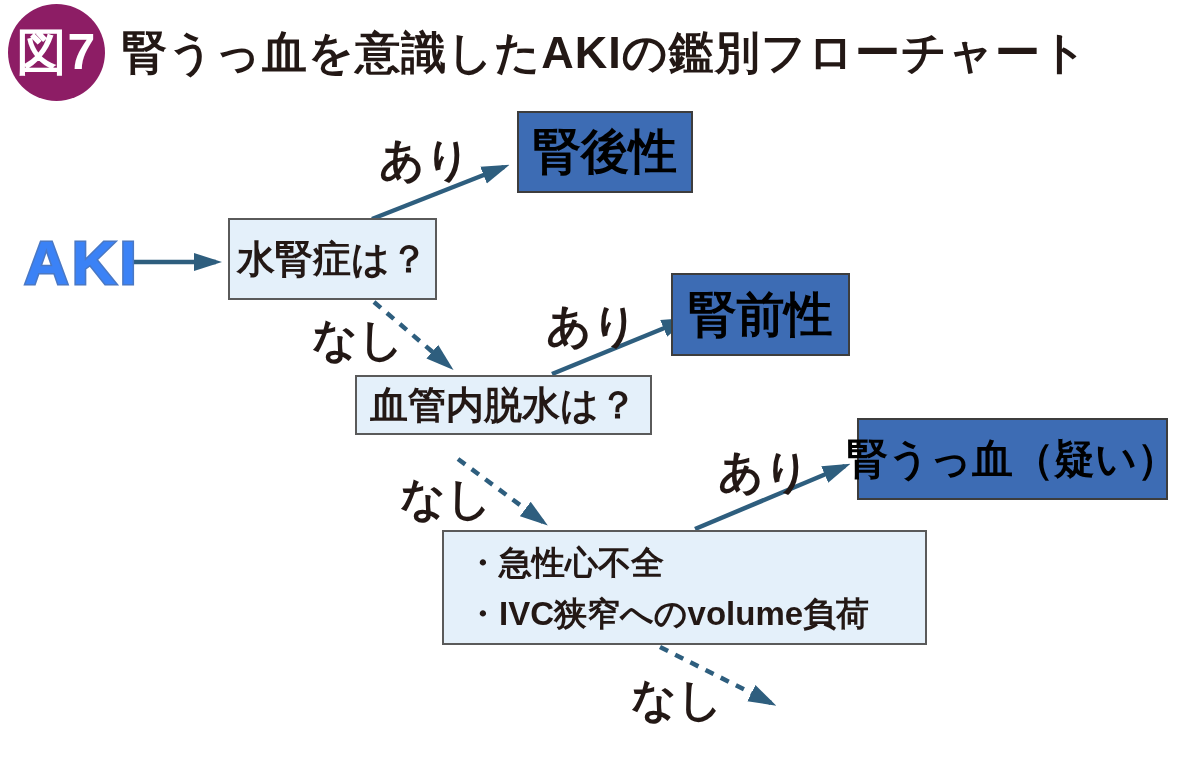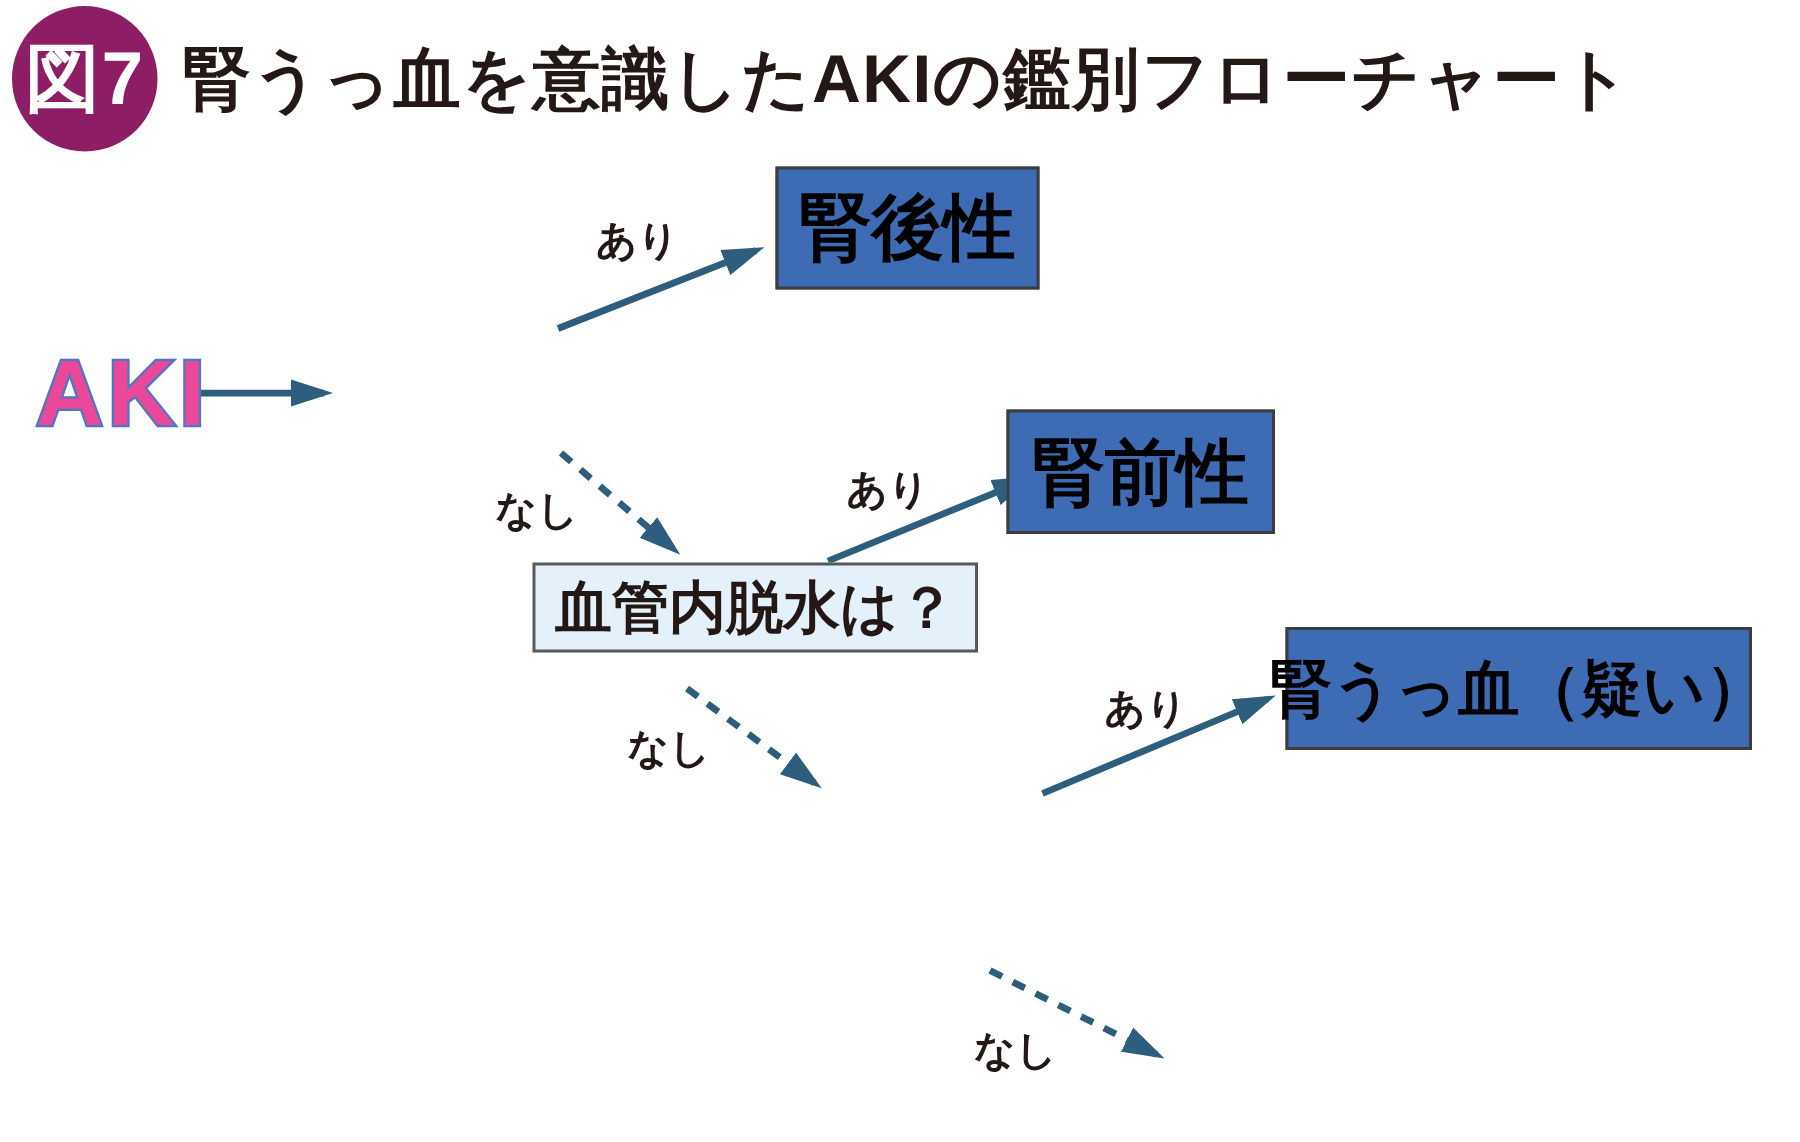--- a/index.html
+++ b/index.html
@@ -59,21 +59,21 @@
   
   .start-label {
     position: absolute;
     left: 24px; top: 224px;
     height: 76px;
     display: flex;
     align-items: center;
     font-size: 62px;
     font-weight: 800;
     letter-spacing: 3px;
-    color: #ec4899;
+    color: #3b82f6;
     -webkit-text-stroke: 3px var(--aki-outline, #4a78c4);
     paint-order: stroke fill;
   }
   .q-box {
     position: absolute;
     background: var(--decision-fill, #e4f0fa);
     border: 2px solid var(--decision-border, #5a5a5a);
     box-sizing: border-box;
     display: flex;
     align-items: center;
@@ -101,21 +101,21 @@
     justify-content: center;
     font-size: 48px;
     font-weight: 700;
     color: #000000;
     white-space: nowrap;
   }
   .out-box.small-text { font-size: 41px; }
   .edge-label {
     position: absolute;
     transform: translate(-50%, -50%);
-    font-size: 27px;
+    font-size: 45px;
     font-weight: 600;
     color: var(--text, #231815);
     white-space: nowrap;
   }
   
   #q1 { left: 228px; top: 218px; width: 209px; height: 82px; }
   #q2 { left: 355px; top: 375px; width: 297px; height: 60px; font-family: Liberation Serif, serif; }
   #q3 { left: 442px; top: 530px; width: 485px; height: 115px; }
   #out-postrenal  { left: 517px; top: 111px; width: 176px; height: 82px; }
   #out-prerenal   { left: 671px; top: 273px; width: 179px; height: 83px; }
@@ -148,22 +148,29 @@
     <line class="arrow solid" x1="372" y1="219" x2="504" y2="167" marker-end="url(#ah)"></line>
     <line class="arrow dashed" x1="374" y1="302" x2="449" y2="366" marker-end="url(#ah)"></line>
     <line class="arrow solid" x1="552" y1="374" x2="684" y2="320" marker-end="url(#ah)"></line>
     <line class="arrow dashed" x1="458" y1="459" x2="543" y2="522" marker-end="url(#ah)"></line>
     <line class="arrow solid" x1="695" y1="529" x2="845" y2="466" marker-end="url(#ah)"></line>
     <line class="arrow dashed" x1="660" y1="647" x2="771" y2="703" marker-end="url(#ah)"></line>
   </svg>
 
   <div class="start-label">AKI</div>
 
+  <div class="q-box" id="q1">
+    <span>水腎症は？</span>
+  </div>
   <div class="q-box" id="q2">
     <span>血管内脱水は？</span>
+  </div>
+  <div class="q-box multi" id="q3">
+    <span>・急性心不全</span>
+    <span>・IVC狭窄へのvolume負荷</span>
   </div>
 
   <div class="out-box" id="out-postrenal">
     <span>腎後性</span>
   </div>
   <div class="out-box" id="out-prerenal">
     <span>腎前性</span>
   </div>
   <div class="out-box small-text" id="out-congestion">
     <span>腎うっ血（疑い）</span>

